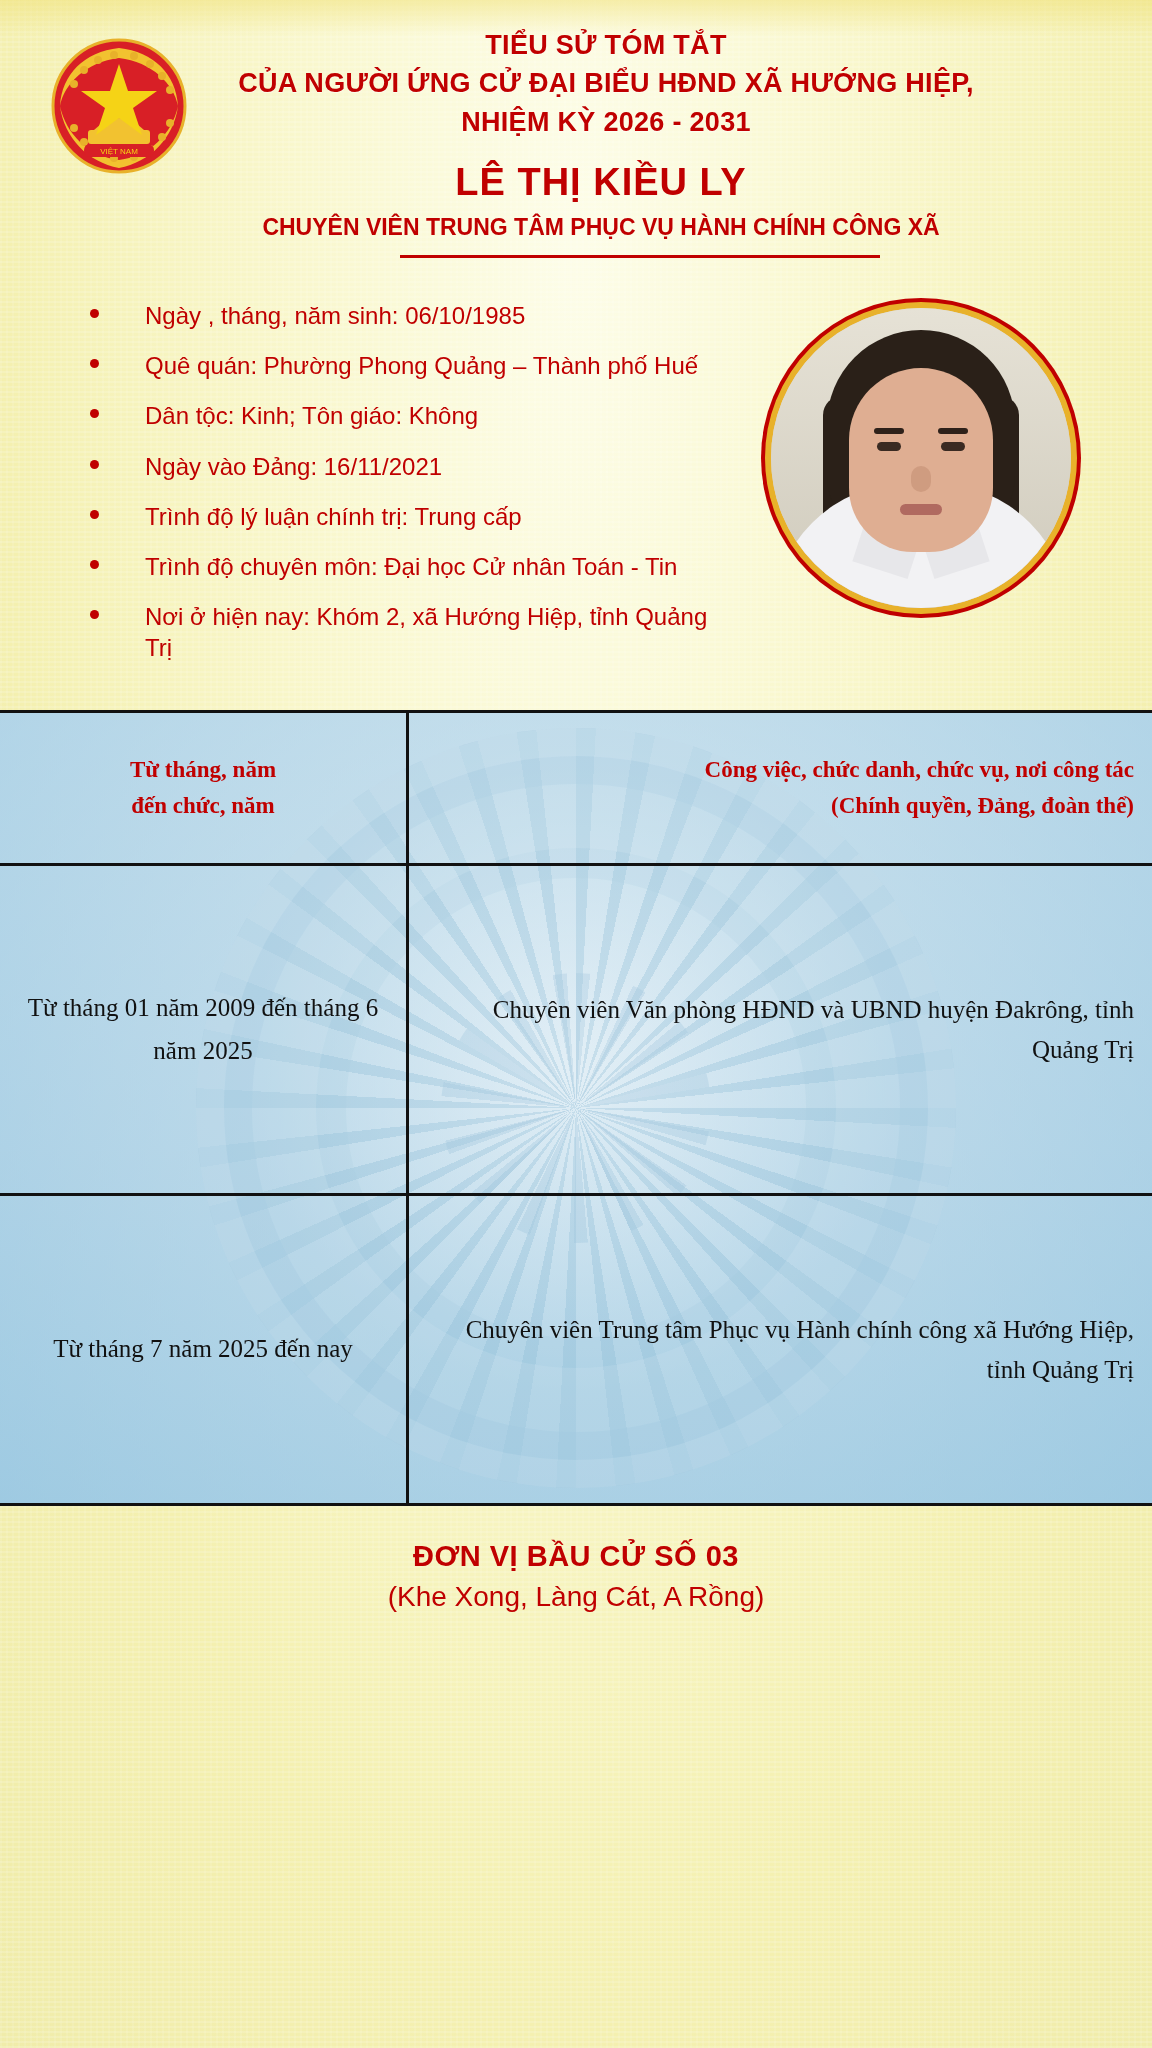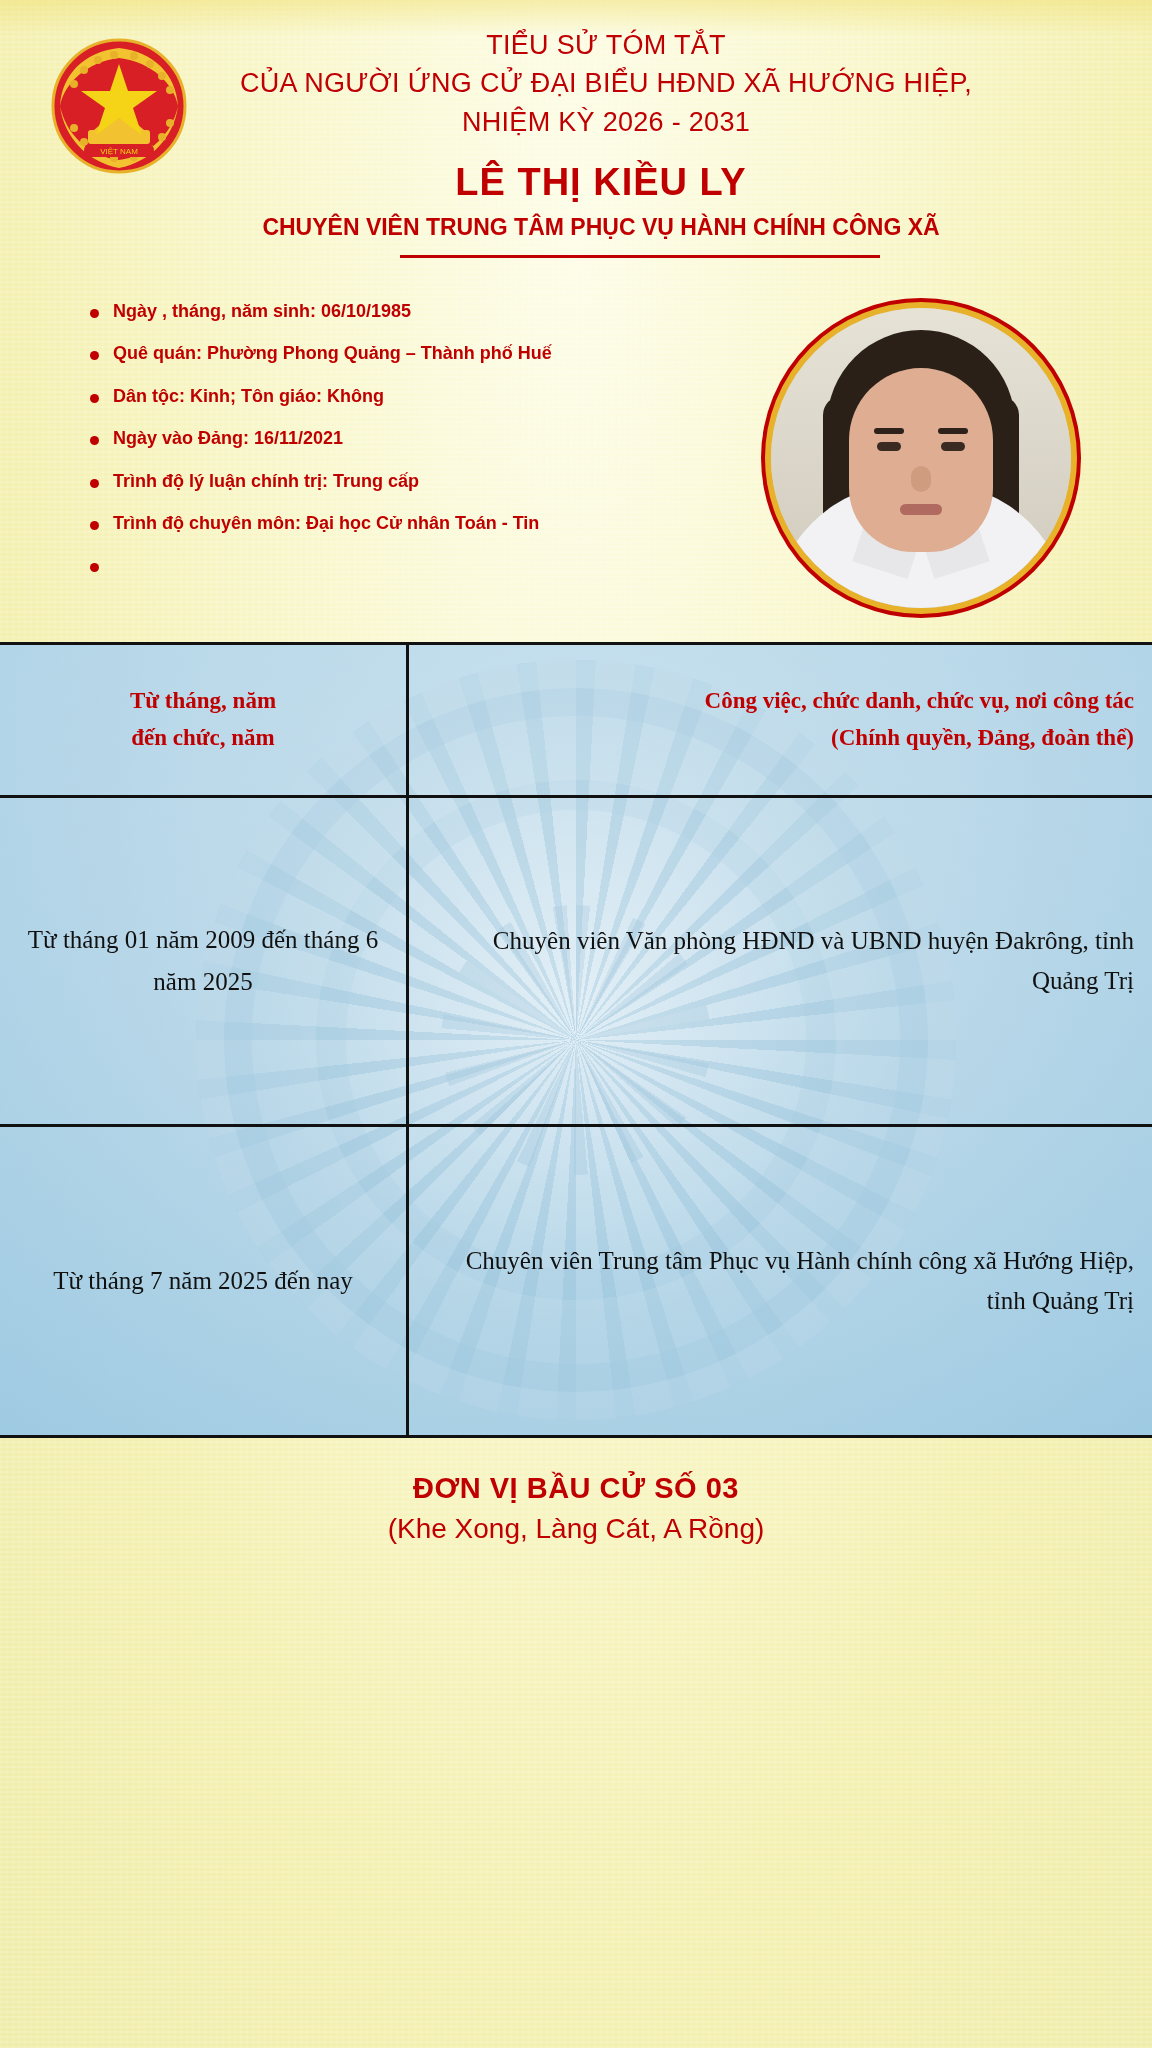--- a/index.html
+++ b/index.html
@@ -56,21 +56,21 @@
     top: 34px;
     width: 150px;
     height: 150px;
   }
   .header-text {
     width: 100%;
     text-align: center;
   }
   .title-line {
     color: #c00000;
-    font-weight: normal;
+    font-weight: bold;
     font-size: 27px;
     letter-spacing: 0.3px;
     line-height: 1.42;
     text-shadow: 0 1px 0 rgba(255,255,255,0.5);
   }
   .title-line.l1 { padding-left: 60px; }
   .title-line.l2 { padding-left: 60px; }
   .title-line.l3 { padding-left: 60px; }
 
   .cand-name {
@@ -118,23 +118,24 @@
   .dot {
     width: 9px;
     height: 9px;
     border-radius: 50%;
     background: #c00000;
     margin: 9px 14px 0 0;
     flex: 0 0 auto;
   }
   .bullet-text {
     color: #c00000;
-    font-weight: bold;
-    font-size: 18px;
+    font-weight: normal;
+    font-size: 24px;
     line-height: 1.3;
+    margin-left: 32px;
   }
 
   .photo-col {
     flex: 1;
     display: flex;
     justify-content: center;
     padding-top: 2px;
   }
   .photo-frame {
     width: 300px;
@@ -411,20 +412,21 @@
       <div class="bullet">
         <span class="dot"></span>
         <span class="bullet-text">Trình độ lý luận chính trị: Trung cấp</span>
       </div>
       <div class="bullet">
         <span class="dot"></span>
         <span class="bullet-text">Trình độ chuyên môn: Đại học Cử nhân Toán - Tin</span>
       </div>
       <div class="bullet">
         <span class="dot"></span>
+        <span class="bullet-text">Nơi ở hiện nay: Khóm 2, xã Hướng Hiệp, tỉnh Quảng Trị</span>
       </div>
     </div>
 
     <div class="photo-col">
       <div class="photo-frame">
         <div class="portrait">
           <div class="p-bg"></div>
           <div class="p-hair-side-l"></div>
           <div class="p-hair-side-r"></div>
           <div class="p-hair"></div>

